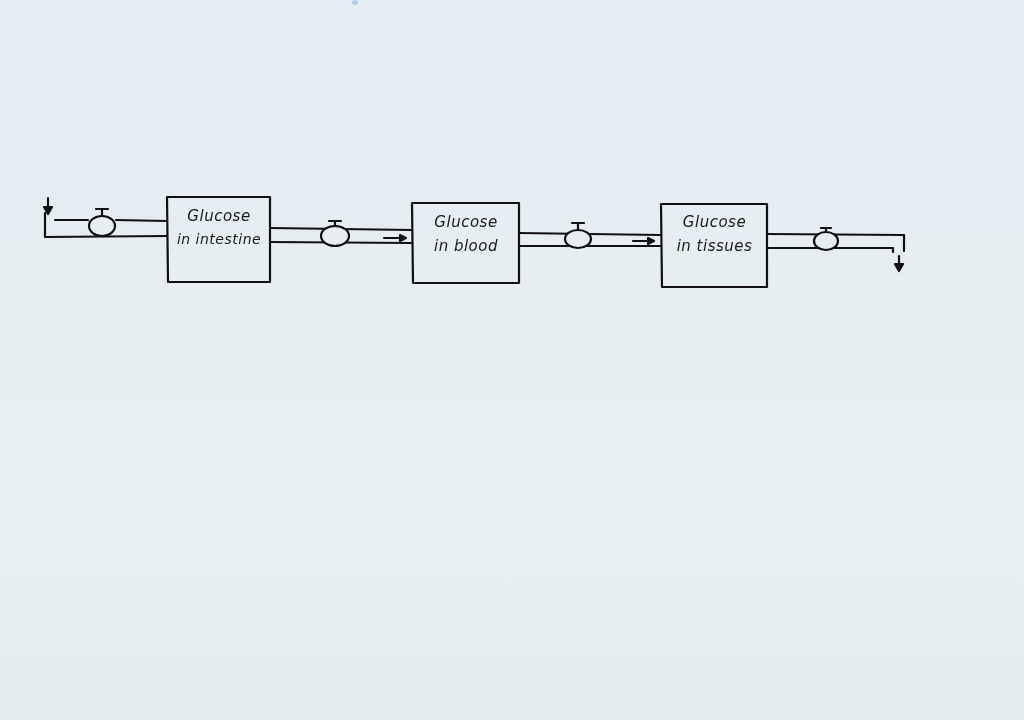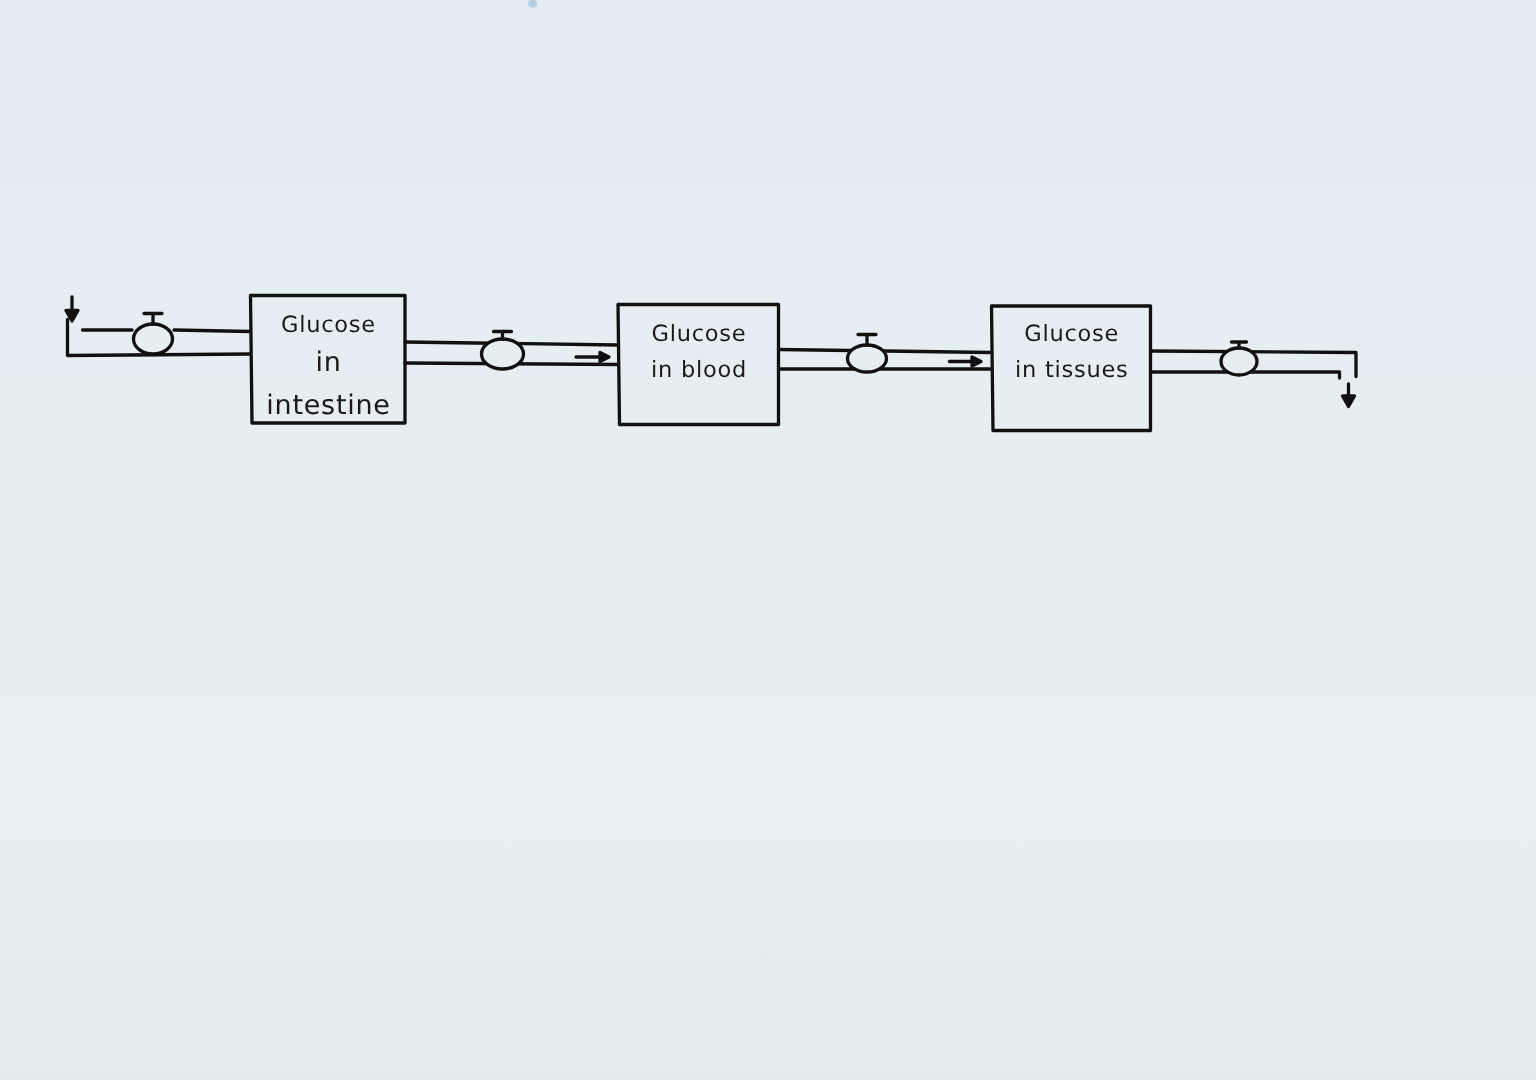--- a/index.html
+++ b/index.html
@@ -10,20 +10,21 @@
       font-family: "DejaVu Sans", sans-serif;
     }
     .canvas { position: absolute; left: 0; top: 0; width: 1024px; height: 720px; }
     .box-label {
       position: absolute;
       font-family: "DejaVu Sans", sans-serif;
       color: #1a1a1a;
       font-size: 15px;
       text-align: center;
       line-height: 1.6;
+      font-style: italic;
       letter-spacing: 0.5px;
     }
     .blue-mark { position:absolute; left:352px; top:0; width:6px; height:5px; background:#9fc0e0; border-radius:3px; opacity:0.7; }
   </style>
 </head>
 <body>
 
 <div class="blue-mark"></div>
 
 <svg class="canvas" viewBox="0 0 1024 720" xmlns="http://www.w3.org/2000/svg">
@@ -87,21 +88,21 @@
     </g>
     <g>
       <path d="M899 256 L899 268"></path>
       <path d="M895 264 L899 271 L903 264 Z" fill="#111"></path>
     </g>
   </g>
 </svg>
 
 <div class="box-label" style="left:168px; top:204px; width:102px;">
   <div>Glucose</div>
-  <div style="font-size:18px;">in intestine</div>
+  <div style="font-size:14px;">in intestine</div>
 </div>
 <div class="box-label" style="left:413px; top:210px; width:106px;">
   <div>Glucose</div>
   <div>in blood</div>
 </div>
 <div class="box-label" style="left:662px; top:210px; width:105px;">
   <div>Glucose</div>
   <div>in tissues</div>
 </div>
 

